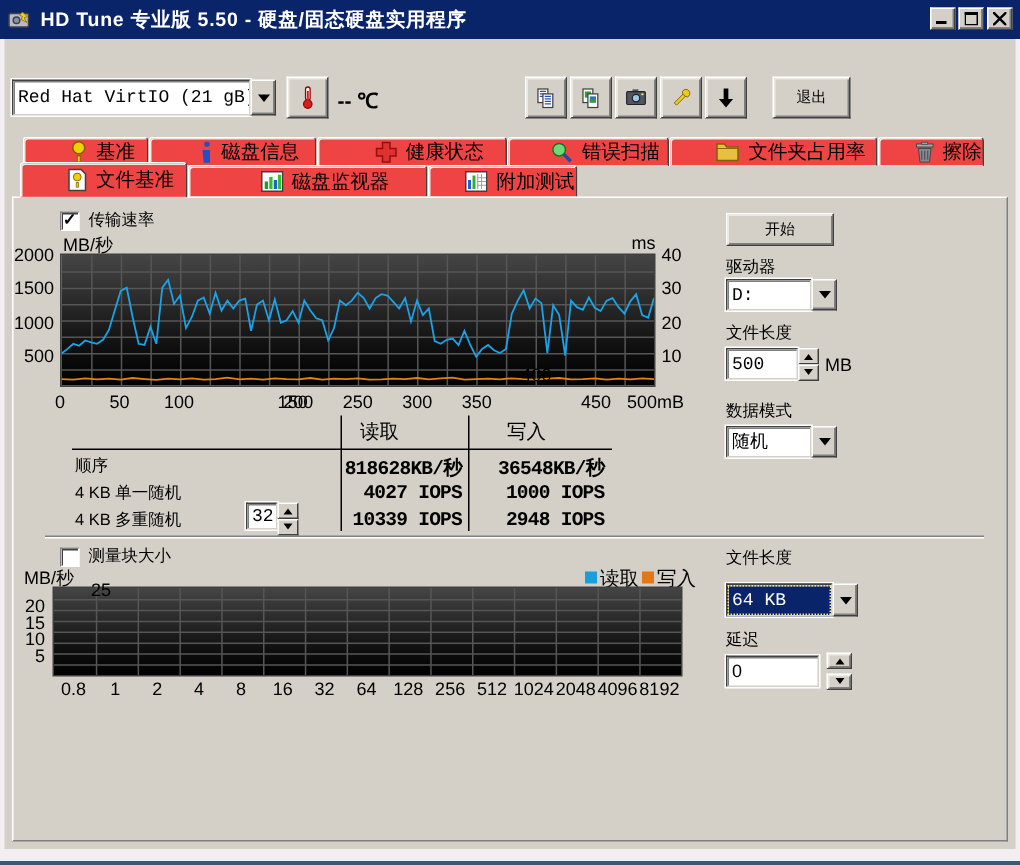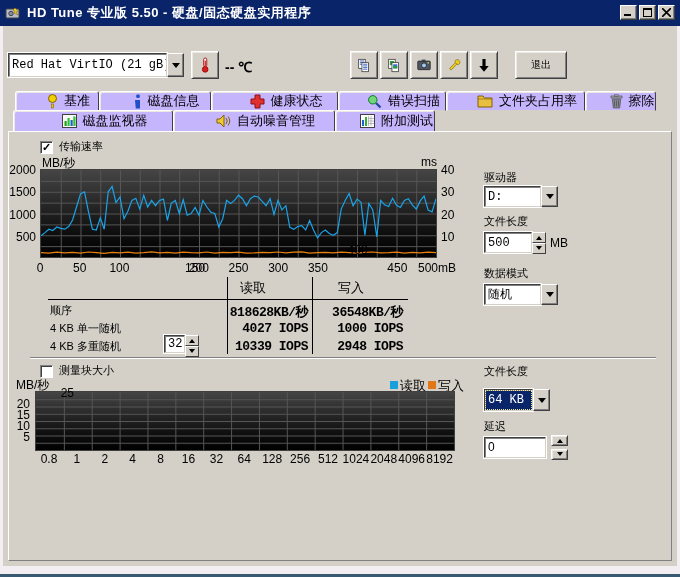--- a/index.html
+++ b/index.html
@@ -37,21 +37,21 @@
   .spin{display:flex;flex-direction:column;width:14px;}
   .spin .sb{flex:1;background:#d4d0c8;border:1px solid;border-color:#fff #404040 #404040 #fff;
     display:flex;align-items:center;justify-content:center;padding:0;}
   .label{position:absolute;font-size:11px;white-space:nowrap;}
   .checkbox{position:absolute;width:13px;height:13px;background:#fff;border:1px solid;
     border-color:#808080 #fff #fff #808080;box-shadow:inset 1px 1px 0 #404040;
     font-size:11px;font-weight:bold;line-height:11px;text-align:center;}
 
   
   .tabrow{position:absolute;display:flex;}
-  .tab{background:#c4b5fd;border:1px solid;border-color:#fff #404040 #d4d0c8 #fff;
+  .tab{background:#ef4444;border:1px solid;border-color:#fff #404040 #d4d0c8 #fff;
     border-radius:3px 3px 0 0;box-shadow:inset 1px 1px 0 #ece9e2;
     display:flex;align-items:center;justify-content:center;gap:6px;font-size:13px;cursor:default;padding-left:23px;}
   .tab svg{flex:none;}
   .tab.active{z-index:6;}
 
   
   .panel{position:absolute;left:8px;top:131px;width:664px;height:430px;background:#d4d0c8;
     border:1px solid;border-color:#fff #808080 #808080 #fff;}
   .plot{position:absolute;border:1px solid #404040;background:linear-gradient(#454545,#101010 70%,#000);}
   .plot svg{display:block;}
@@ -191,36 +191,37 @@
       <svg width="13" height="15" viewBox="0 0 13 15">
           <rect x="1" y="2" width="11" height="2" fill="#a8a8b0" stroke="#404048" stroke-width="0.6"></rect>
           <rect x="4.5" y="0.8" width="4" height="1.4" fill="#a8a8b0" stroke="#404048" stroke-width="0.5"></rect>
           <path d="M2.3 5h8.4l-1 9H3.3z" fill="#888890" stroke="#404048" stroke-width="0.6"></path>
           <path d="M4.5 6.5v6M6.5 6.5v6M8.5 6.5v6" stroke="#404048" stroke-width="0.6"></path>
         </svg>
       <span>擦除</span>
     </div>
   </div>
   <div class="tabrow" style="left:13px;top:110px;height:22px;">
+    <div class="tab active" style="width:112px;height:24px;margin-top:-2px;">
+      <svg width="13" height="16" viewBox="0 0 13 16">
+          <path d="M1 1h8l3 3v11H1z" fill="#fff" stroke="#404040"></path>
+          <circle cx="6.5" cy="6" r="2.6" fill="#f0d000" stroke="#806000" stroke-width="0.6"></circle>
+          <rect x="5.8" y="9.6" width="1.5" height="3.2" fill="#f0d000" stroke="#806000" stroke-width="0.5"></rect>
+        </svg>
+      <span>文件基准</span>
+    </div>
     <div class="tab" style="width:160px;">
       <svg width="15" height="14" viewBox="0 0 15 14">
           <rect x="0.5" y="0.5" width="14" height="13" fill="#f8f8f8" stroke="#404040"></rect>
           <rect x="2.5" y="7" width="2.2" height="5" fill="#20a020"></rect>
           <rect x="5.5" y="4" width="2.2" height="8" fill="#30c030"></rect>
           <rect x="8.5" y="6" width="2.2" height="6" fill="#2060d0"></rect>
           <rect x="11.3" y="2.5" width="2.2" height="9.5" fill="#30c030"></rect>
         </svg>
       <span>磁盘监视器</span>
-    </div>
-    <div class="tab" style="width:162px;">
-      <svg width="15" height="14" viewBox="0 0 15 14">
-          <path d="M1 5h3l4-4v12L4 9H1z" fill="#f0c830" stroke="#806000"></path>
-          <path d="M10 4q2.5 3 0 6M12 2.5q3.5 4.5 0 9" stroke="#806000" fill="none"></path>
-        </svg>
-      <span>自动噪音管理</span>
     </div>
     <div class="tab" style="width:100px;">
       <svg width="15" height="14" viewBox="0 0 15 14">
           <rect x="0.5" y="0.5" width="14" height="13" fill="#fff" stroke="#404040"></rect>
           <rect x="2" y="6" width="2" height="6" fill="#2060d0"></rect>
           <rect x="5" y="3" width="2" height="9" fill="#30b030"></rect>
           <path d="M8.5 2v10M11 2v10M8 4.5h6M8 7h6M8 9.5h6" stroke="#a0a0a0" stroke-width="0.7"></path>
         </svg>
       <span>附加测试</span>
     </div>
@@ -320,20 +321,21 @@
         <line x1="0" y1="7.75" x2="418" y2="7.75" stroke="#565656" stroke-width="1"></line>
         <line x1="0" y1="15" x2="418" y2="15" stroke="#565656" stroke-width="1"></line>
         <line x1="0" y1="22.25" x2="418" y2="22.25" stroke="#565656" stroke-width="1"></line>
         <line x1="0" y1="29.5" x2="418" y2="29.5" stroke="#565656" stroke-width="1"></line>
         <line x1="0" y1="36.75" x2="418" y2="36.75" stroke="#565656" stroke-width="1"></line>
         <line x1="0" y1="44" x2="418" y2="44" stroke="#565656" stroke-width="1"></line>
         <line x1="0" y1="51.25" x2="418" y2="51.25" stroke="#565656" stroke-width="1"></line>
       </svg>
   </div>
 
+  <button class="raised btn" style="position:absolute;left:484px;top:142px;width:72px;height:22px;">开始</button>
   <span class="label" style="left:484px;top:170px;">驱动器</span>
   <div class="combo" style="left:484px;top:186px;width:74px;height:21px;">
     <div class="field txt" style="display:flex;align-items:center;">D:</div>
     <div class="drop-btn">
         <span class="tri-d"></span>
       </div>
   </div>
   <span class="label" style="left:484px;top:214px;">文件长度</span>
   <div class="combo" style="left:484px;top:232px;width:62px;height:21px;">
     <div class="field txt" style="display:flex;align-items:center;">500</div>
@@ -349,21 +351,21 @@
   <span class="label" style="left:550px;top:236px;font-size:12px;">MB</span>
   <span class="label" style="left:484px;top:266px;">数据模式</span>
   <div class="combo" style="left:484px;top:284px;width:74px;height:21px;">
     <div class="field txt" style="display:flex;align-items:center;text-align:right;">随机</div>
     <div class="drop-btn">
         <span class="tri-d"></span>
       </div>
   </div>
 
   <span class="label" style="left:484px;top:364px;">文件长度</span>
-  <div class="combo" style="left:484px;top:389px;width:66px;height:22px;">
+  <div class="combo" style="left:484px;top:389px;width:88px;height:22px;">
     <div class="field txt" style="display:flex;align-items:center;background:#0a246a;color:#fff;outline:1px dotted #f0e890;outline-offset:-2px;">64 KB</div>
     <div class="drop-btn">
         <span class="tri-d"></span>
       </div>
   </div>
   <span class="label" style="left:484px;top:419px;">延迟</span>
   <div class="field" style="position:absolute;left:484px;top:437px;width:62px;height:21px;">
     <span class="txt" style="display:block;padding:2px 3px;">0</span>
   </div>
   <button class="raised btn" style="position:absolute;left:551px;top:435px;width:17px;height:11px;">

